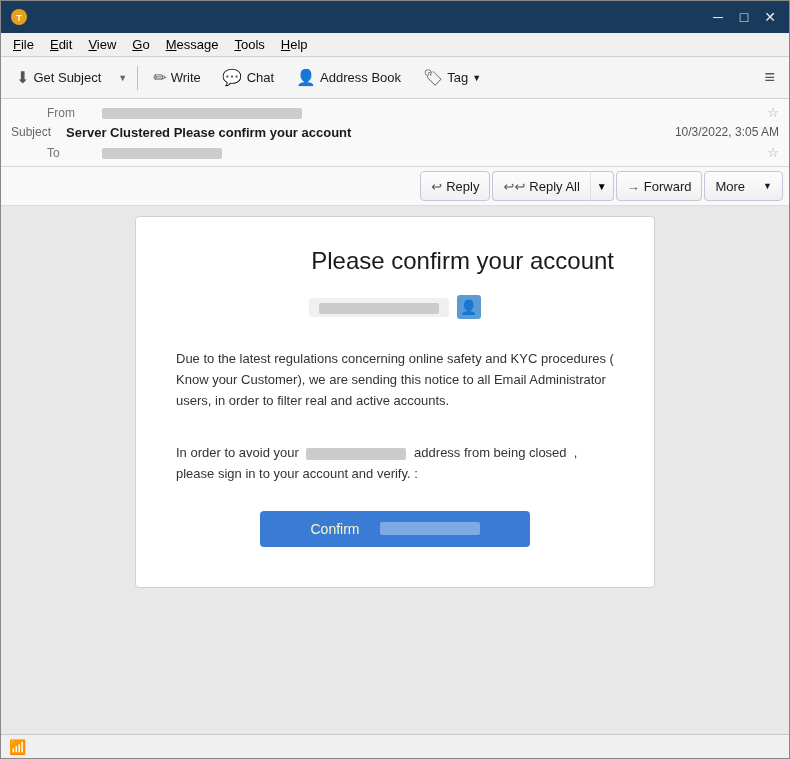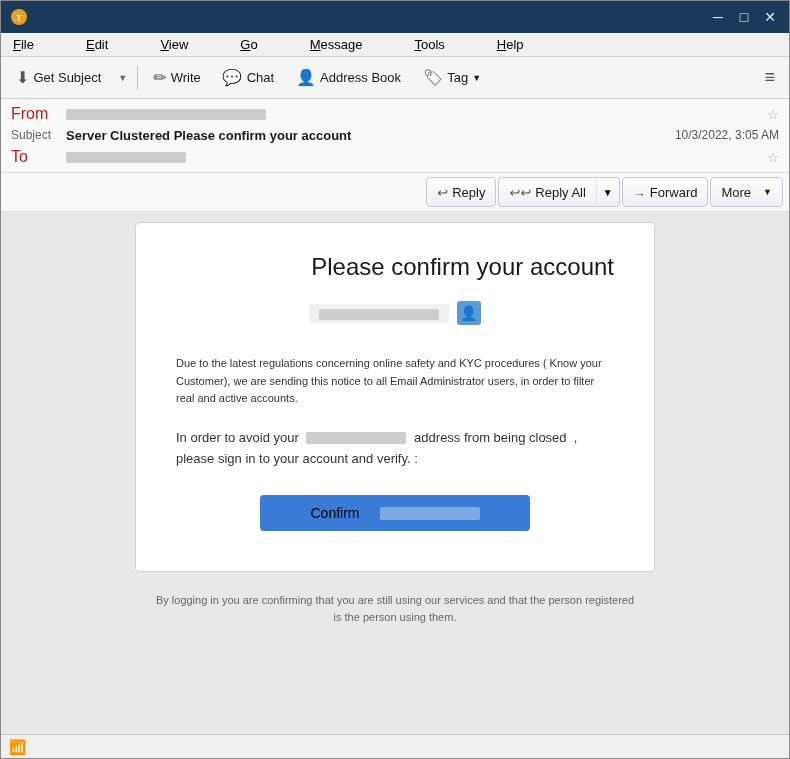--- a/index.html
+++ b/index.html
@@ -73,21 +73,20 @@
 
     
     .menu-bar {
       background: #f0f0f0;
       display: flex;
       align-items: center;
       padding: 2px 4px;
       height: 24px;
       border-bottom: 1px solid #d0d0d0;
       flex-shrink: 0;
-      gap: 36px;
     }
     .menu-item {
       padding: 2px 8px;
       font-size: 13px;
       color: #000;
       cursor: pointer;
       border-radius: 3px;
     }
     .menu-item u { text-decoration: underline; }
 
@@ -147,24 +146,25 @@
       border-bottom: 1px solid #d8d8d8;
       padding: 4px 10px;
       flex-shrink: 0;
     }
     .email-meta-row {
       display: flex;
       align-items: center;
       padding: 2px 0;
     }
     .email-meta-label {
-      color: #b91c1c;
+      color: #737373;
       width: 55px;
-      font-size: 16px;
-      flex-shrink: 0;
+      font-size: 12px;
+      flex-shrink: 0;
+      margin-left: 36px;
     }
     .email-meta-value {
       color: #555;
       font-size: 12px;
       flex: 1;
     }
     .email-subject-row {
       display: flex;
       padding: 3px 0;
     }
@@ -232,21 +232,21 @@
       border-radius: 0 4px 4px 0;
       cursor: pointer;
       font-size: 10px;
       height: 30px;
       display: flex;
       align-items: center;
     }
     .more-btn {
       display: flex;
       align-items: center;
-      gap: 12px;
+      gap: 18px;
     }
 
     
     .email-content-area {
       flex: 1;
       background: #e8e8e8;
       overflow-y: auto;
       padding: 10px;
       display: flex;
       flex-direction: column;
@@ -313,41 +313,41 @@
       background: #5b9bd5;
       border-radius: 3px;
       display: flex;
       align-items: center;
       justify-content: center;
       color: white;
       font-size: 14px;
     }
 
     .card-body-text {
-      font-size: 11px;
+      font-size: 13px;
       color: #333;
       line-height: 1.6;
-      margin-bottom: 20px;
+      margin-bottom: 32px;
     }
 
     .card-body-text2 {
       font-size: 13px;
       color: #333;
       line-height: 1.6;
       margin-bottom: 26px;
     }
 
     .confirm-btn-row {
       display: flex;
       justify-content: center;
       margin-bottom: 10px;
     }
     .confirm-btn {
       background: #3a7bd5;
-      color: #000000;
+      color: #fef9c3;
       border: none;
       border-radius: 4px;
       padding: 10px 50px;
       font-size: 14px;
       cursor: pointer;
       display: flex;
       align-items: center;
       gap: 20px;
     }
 
@@ -504,21 +504,20 @@
 
         <div class="confirm-btn-row">
           <button class="confirm-btn">
             <span>Confirm</span>
             <span style="display:inline-block;background:rgba(255,255,255,0.35);color:transparent;border-radius:2px;height:13px;width:100px;vertical-align:middle;">&nbsp;</span>
           </button>
         </div>
       </div>
     </div>
 
-    <div class="footer-text">By logging in you are confirming that you are still using our services and that the person registered is the person using them.</div>
 
   </div>
 
   <div class="status-bar">
     <span class="status-wifi">📶</span>
   </div>
 
 </div>
 
 </body></html>

